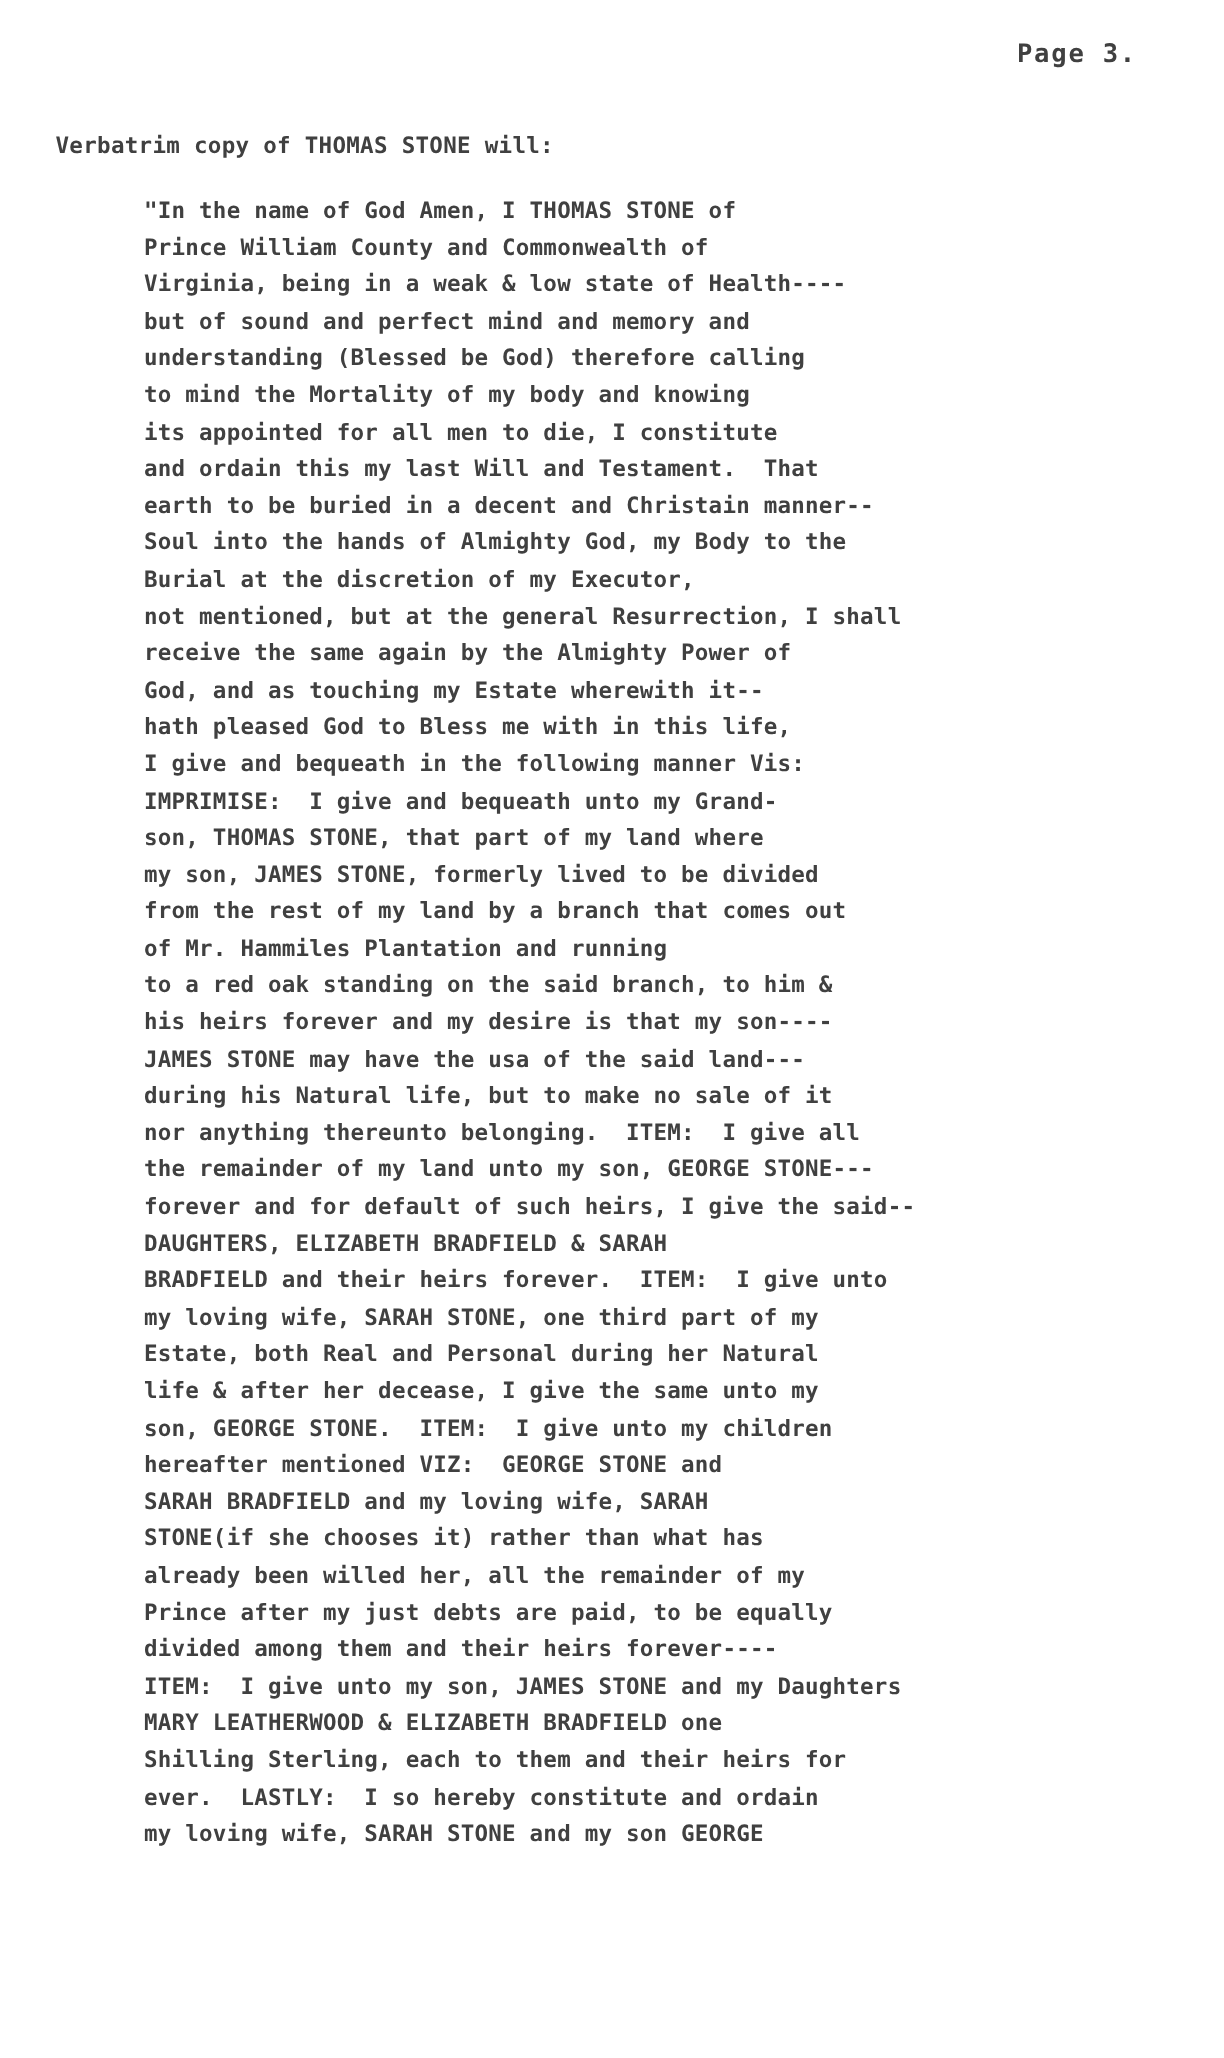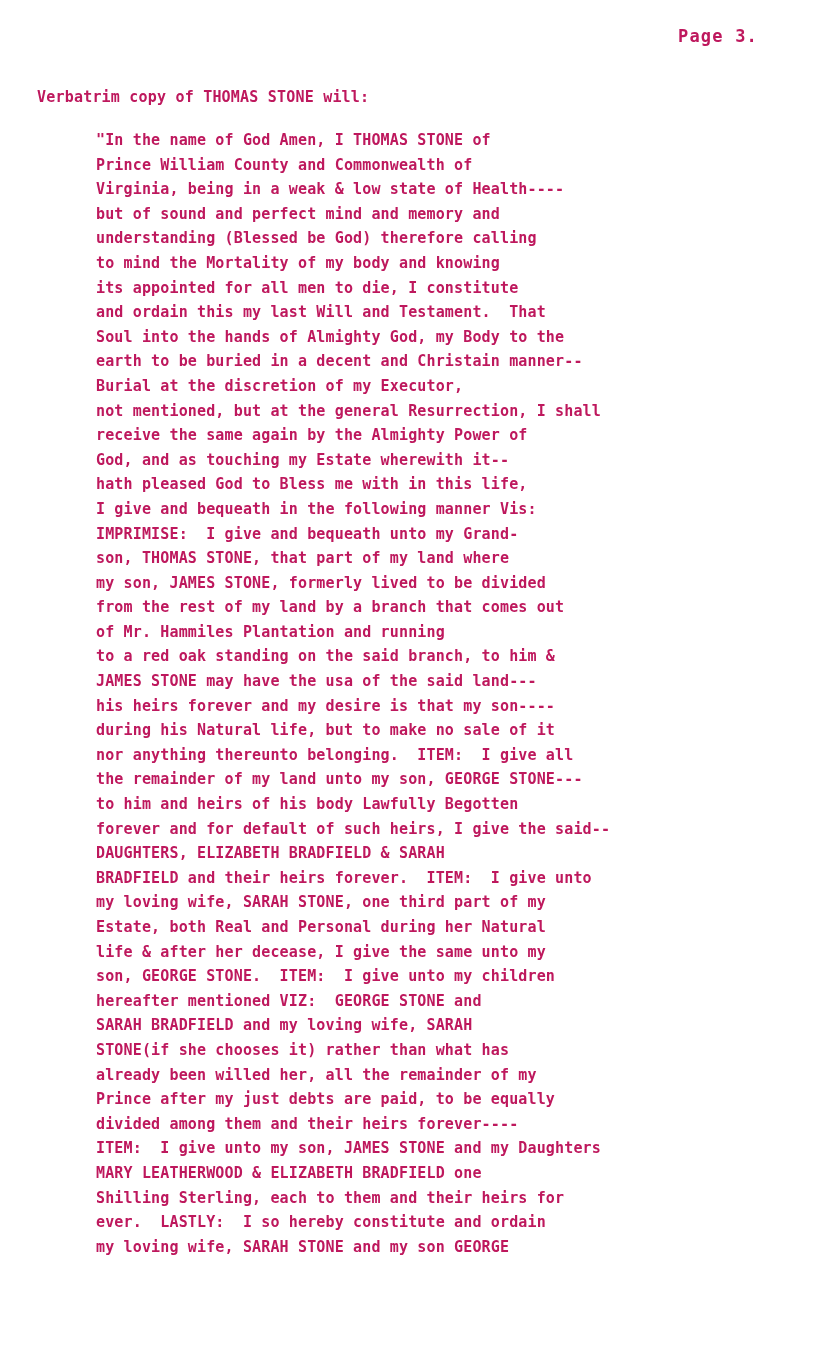--- a/index.html
+++ b/index.html
@@ -6,21 +6,21 @@
     margin: 0;
     padding: 0;
     background: #ffffff;
   }
   .page {
     position: relative;
     width: 816px;
     height: 1372px;
     background: #ffffff;
     font-family: "DejaVu Sans Mono", "Liberation Mono", monospace;
-    color: #be185d;
+    color: #404040;
     overflow: hidden;
   }
   .page-number {
     position: absolute;
     top: 26px;
     right: 58px;
     font-family: "DejaVu Sans Mono", "Liberation Mono", monospace;
     font-size: 17px;
     font-weight: bold;
     letter-spacing: 1.2px;
@@ -71,40 +71,39 @@
 
   <div class="will-body">
       <span class="ln indent-1">"In the name of God Amen, I THOMAS STONE of</span>
       <span class="ln">Prince William County and Commonwealth of</span>
       <span class="ln">Virginia, being in a weak &amp; low state of Health----</span>
       <span class="ln">but of sound and perfect mind and memory and</span>
       <span class="ln">understanding (Blessed be God) therefore calling</span>
       <span class="ln">to mind the Mortality of my body and knowing</span>
       <span class="ln">its appointed for all men to die, I constitute</span>
       <span class="ln">and ordain this my last Will and Testament.  That</span>
+      <span class="ln">earth to be buried in a decent and Christain manner--</span>
       <span class="ln">Soul into the hands of Almighty God, my Body to the</span>
-      <span class="ln">earth to be buried in a decent and Christain manner--</span>
       <span class="ln">Burial at the discretion of my Executor,</span>
       <span class="ln">not mentioned, but at the general Resurrection, I shall</span>
       <span class="ln">receive the same again by the Almighty Power of</span>
       <span class="ln">God, and as touching my Estate wherewith it--</span>
       <span class="ln">hath pleased God to Bless me with in this life,</span>
       <span class="ln">I give and bequeath in the following manner Vis:</span>
       <span class="ln">IMPRIMISE:  I give and bequeath unto my Grand-</span>
       <span class="ln">son, THOMAS STONE, that part of my land where</span>
       <span class="ln">my son, JAMES STONE, formerly lived to be divided</span>
       <span class="ln">from the rest of my land by a branch that comes out</span>
       <span class="ln">of Mr. Hammiles Plantation and running</span>
       <span class="ln">to a red oak standing on the said branch, to him &amp;</span>
+      <span class="ln">his heirs forever and my desire is that my son----</span>
       <span class="ln">JAMES STONE may have the usa of the said land---</span>
-      <span class="ln">his heirs forever and my desire is that my son----</span>
       <span class="ln">during his Natural life, but to make no sale of it</span>
       <span class="ln">nor anything thereunto belonging.  ITEM:  I give all</span>
       <span class="ln">the remainder of my land unto my son, GEORGE STONE---</span>
-      <span class="ln">to him and heirs of his body Lawfully Begotten</span>
       <span class="ln">forever and for default of such heirs, I give the said--</span>
       <span class="ln">DAUGHTERS, ELIZABETH BRADFIELD &amp; SARAH</span>
       <span class="ln">BRADFIELD and their heirs forever.  ITEM:  I give unto</span>
       <span class="ln">my loving wife, SARAH STONE, one third part of my</span>
       <span class="ln">Estate, both Real and Personal during her Natural</span>
       <span class="ln">life &amp; after her decease, I give the same unto my</span>
       <span class="ln">son, GEORGE STONE.  ITEM:  I give unto my children</span>
       <span class="ln">hereafter mentioned VIZ:  GEORGE STONE and</span>
       <span class="ln">SARAH BRADFIELD and my loving wife, SARAH</span>
       <span class="ln">STONE(if she chooses it) rather than what has</span>

